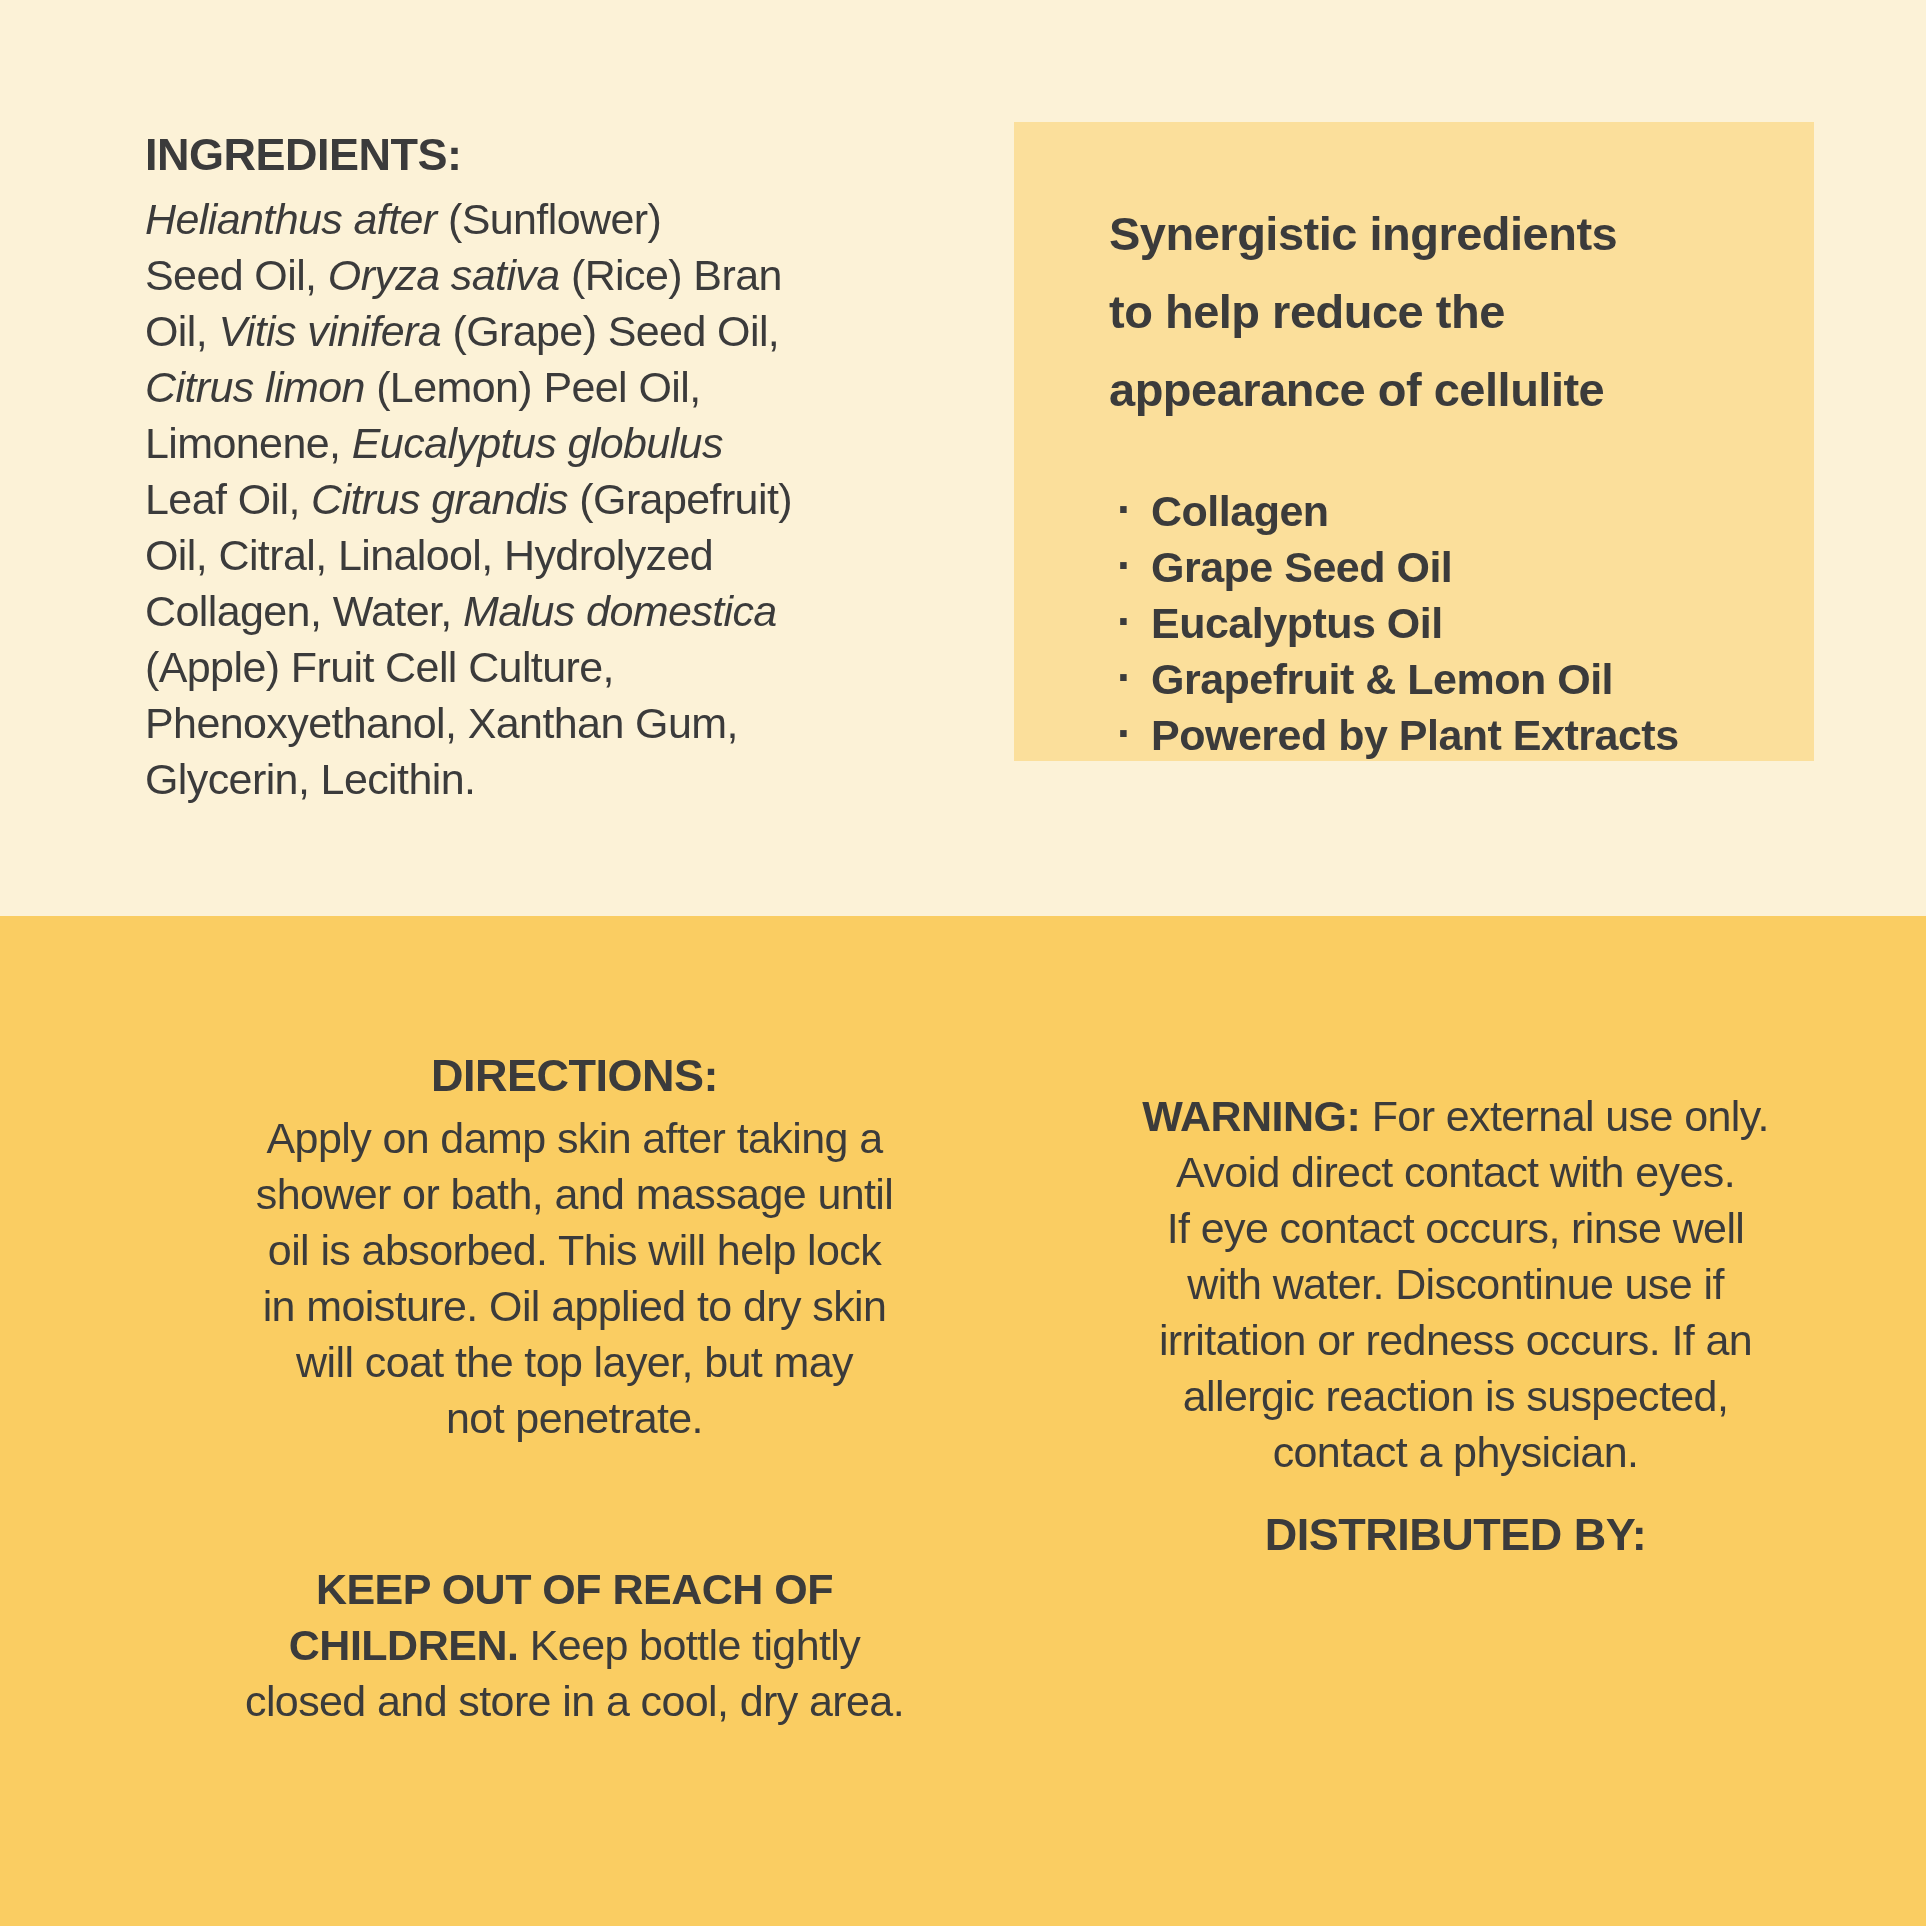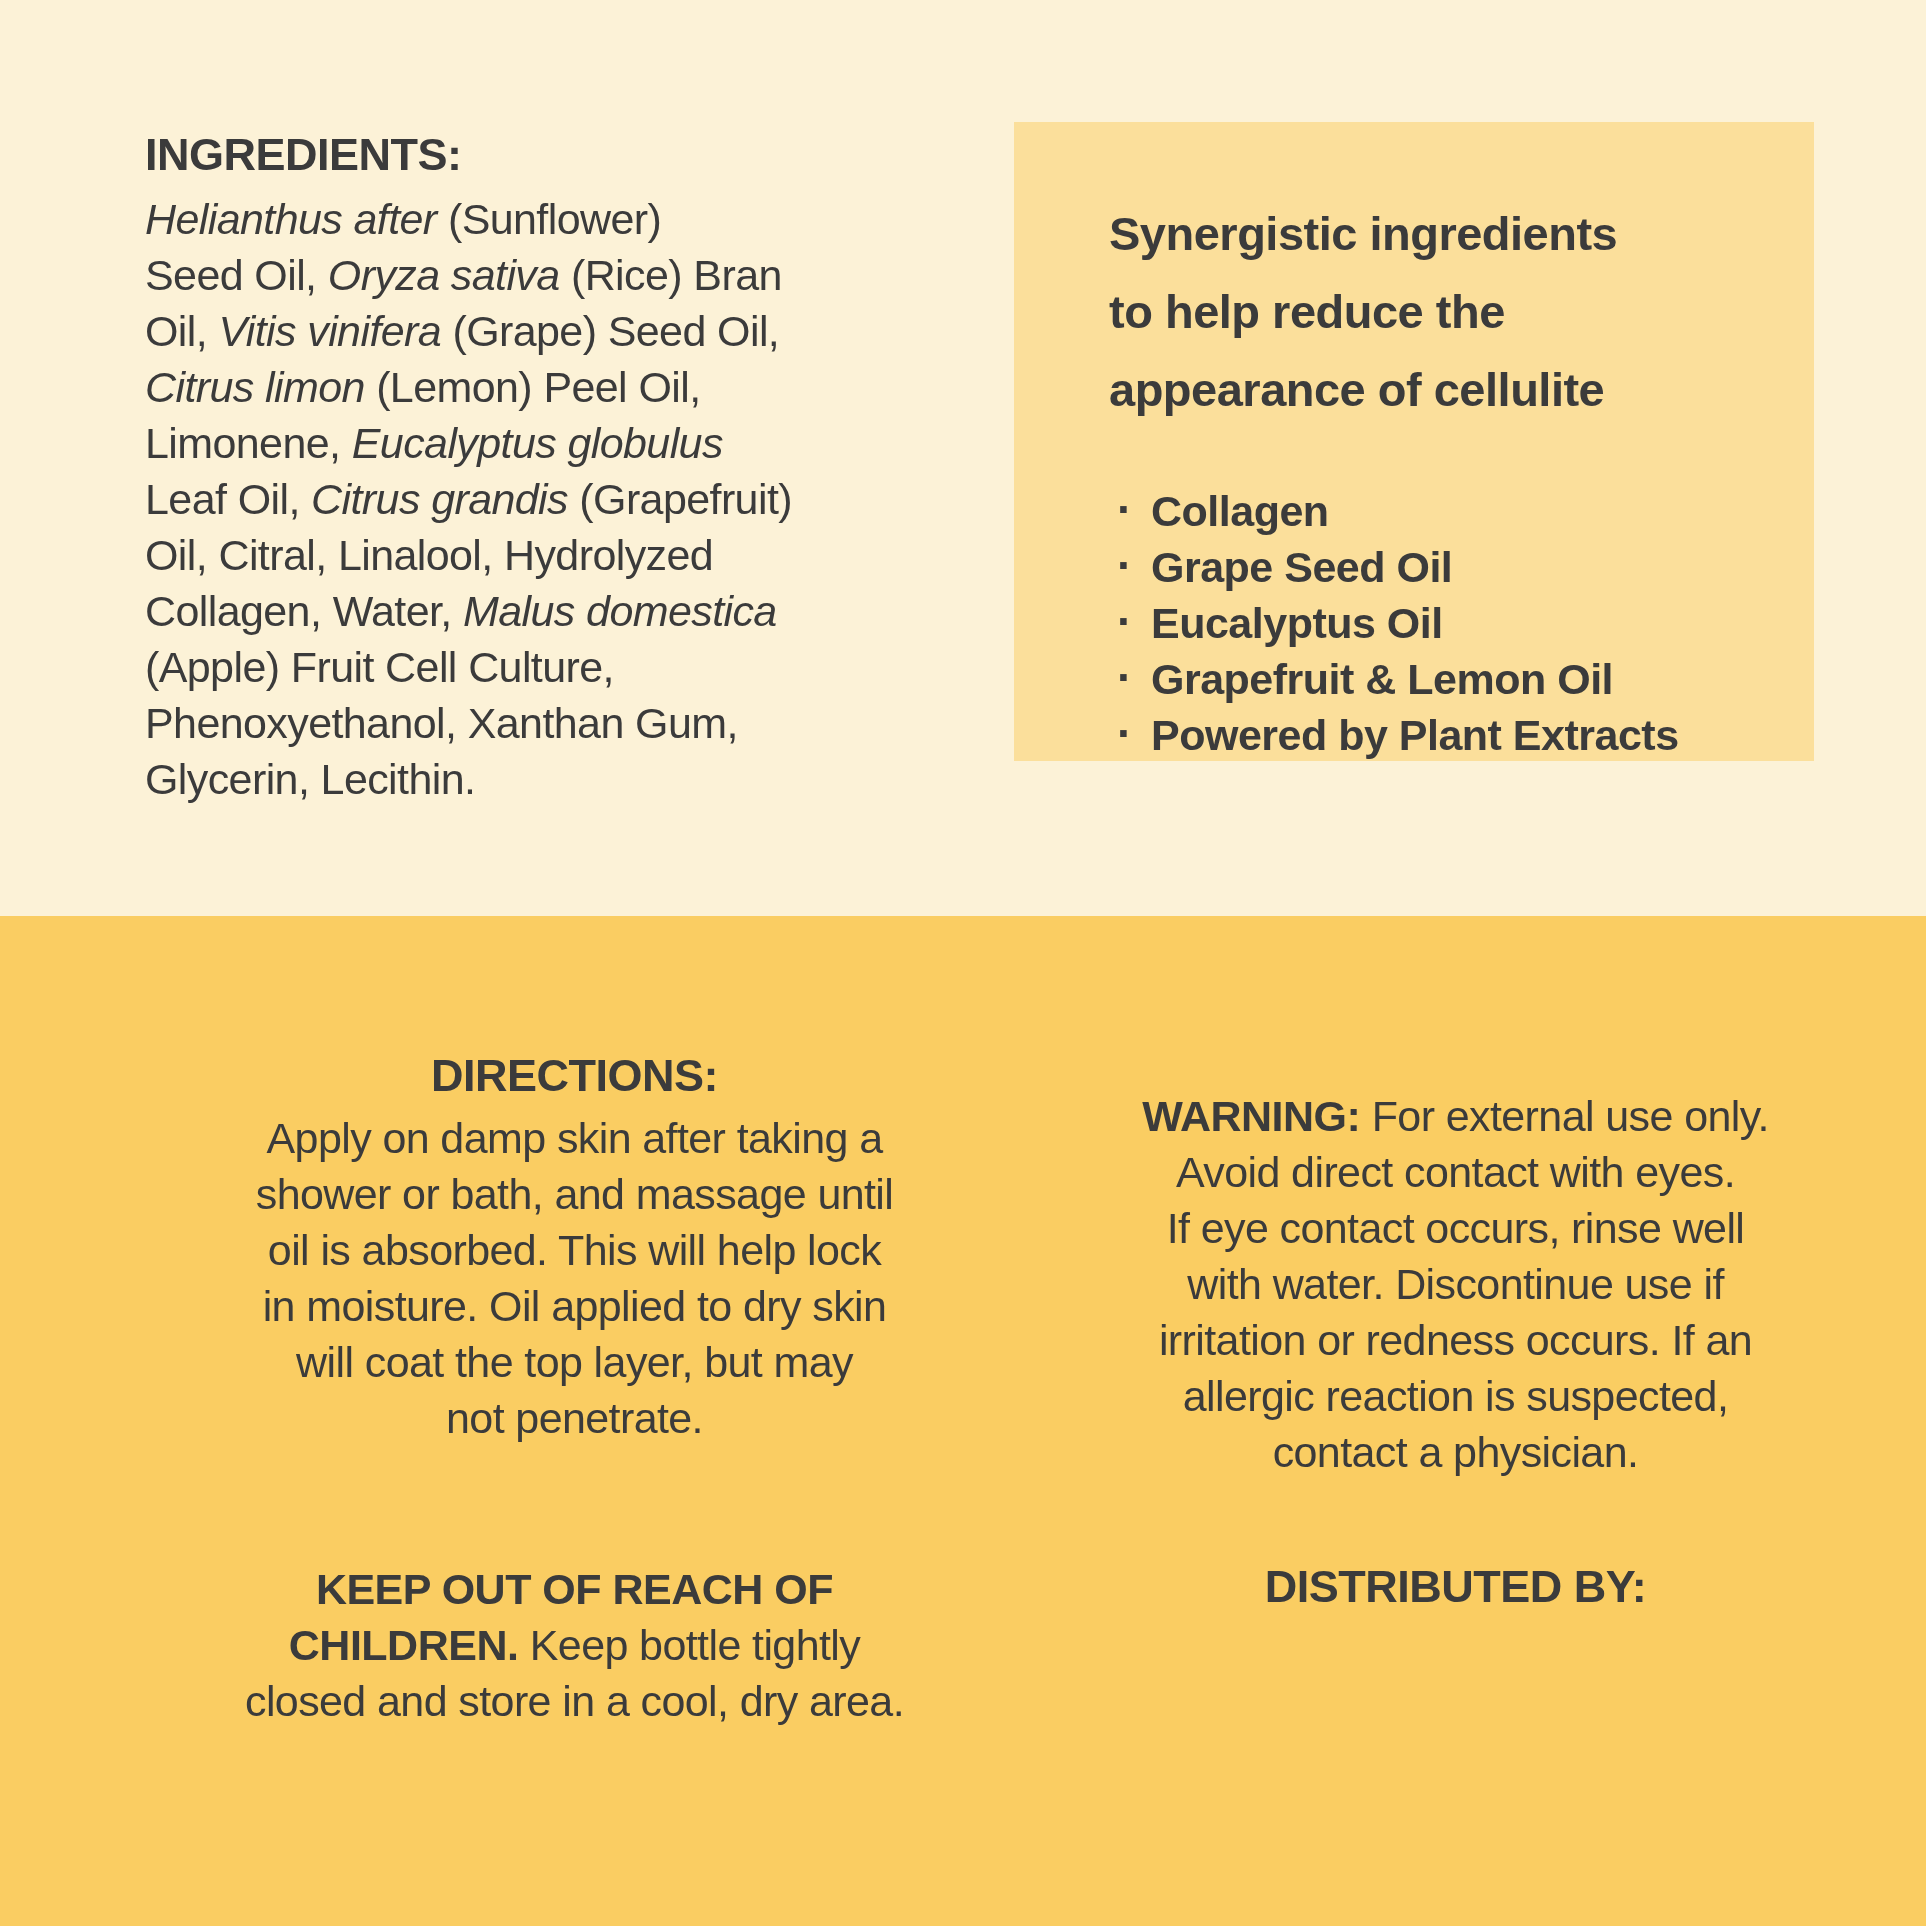--- a/index.html
+++ b/index.html
@@ -69,21 +69,21 @@
   .section-heading {
     font-size: 45px; font-weight: 700; letter-spacing: -0.5px; line-height: 56px;
   }
   .body-text {
     font-size: 43px; line-height: 56px; letter-spacing: -0.6px;
     white-space: pre-line;
   }
   .body-text b { font-weight: 700; letter-spacing: -0.5px; white-space: pre-line; }
   .directions-body { margin-top: 6px; }
   .keep-out-para { margin-top: 59px; }
-  .distributed-block { margin-top: 79px; }
+  .distributed-block { margin-top: 27px; }
   .address-lines { margin-top: 6px; }
   .address-lines div {
     font-size: 43px; line-height: 56px; letter-spacing: -0.6px;
   }
 </style>
 </head>
 <body>
 
 <div class="label">
 

